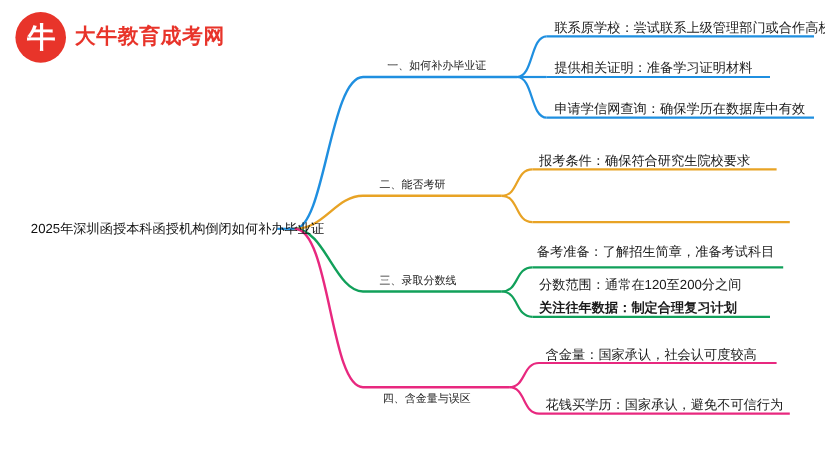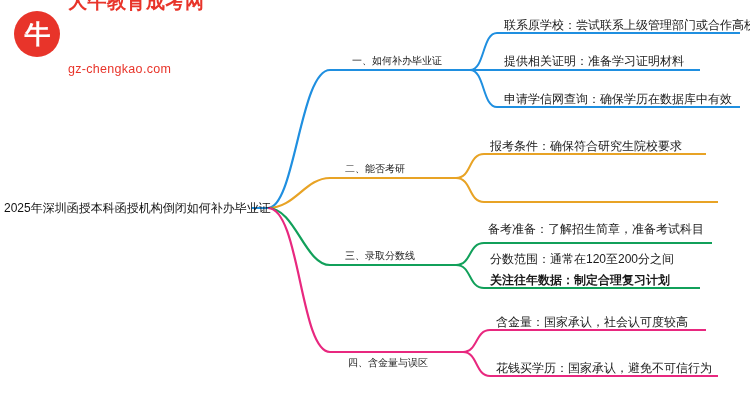--- a/index.html
+++ b/index.html
@@ -77,20 +77,21 @@
     position: absolute;
     font-size: 12px;
     color: #222222;
     white-space: nowrap;
     line-height: 1;
   }
   .root-node {
     font-size: 12px;
     color: #111111;
     font-weight: normal;
+    margin-left: 24px;
   }
   .branch-label {
     font-size: 10px;
     color: #1a1a1a;
   }
   .leaf-label {
     font-size: 12px;
     color: #1a1a1a;
   }
 </style>
@@ -131,21 +132,20 @@
   <path d="M463,352 C478,352 475,376 490,376" stroke="#e8287f" stroke-width="2" fill="none"></path>
   <path d="M490,376 L718,376" stroke="#e8287f" stroke-width="2" fill="none"></path>
 </svg>
 
 <div class="logo-block">
   <div class="logo-mark">
     <div class="bullhead">牛</div>
   </div>
   <div class="logo-text-wrap">
     <div class="logo-title">大牛教育成考网</div>
-    <div class="logo-sub">gz-chengkao.com</div>
   </div>
 </div>
 
 <div class="node root-node" style="left:4px; top:202px;">2025年深圳函授本科函授机构倒闭如何补办毕业证</div>
 
 <div class="node branch-label" style="left:352px; top:56px;">一、如何补办毕业证</div>
 <div class="node leaf-label" style="left:504px; top:19px;">联系原学校：尝试联系上级管理部门或合作高校</div>
 <div class="node leaf-label" style="left:504px; top:56px;font-family:Liberation Mono, monospace;">提供相关证明：准备学习证明材料</div>
 <div class="node leaf-label" style="left:504px; top:93px;">申请学信网查询：确保学历在数据库中有效</div>
 

